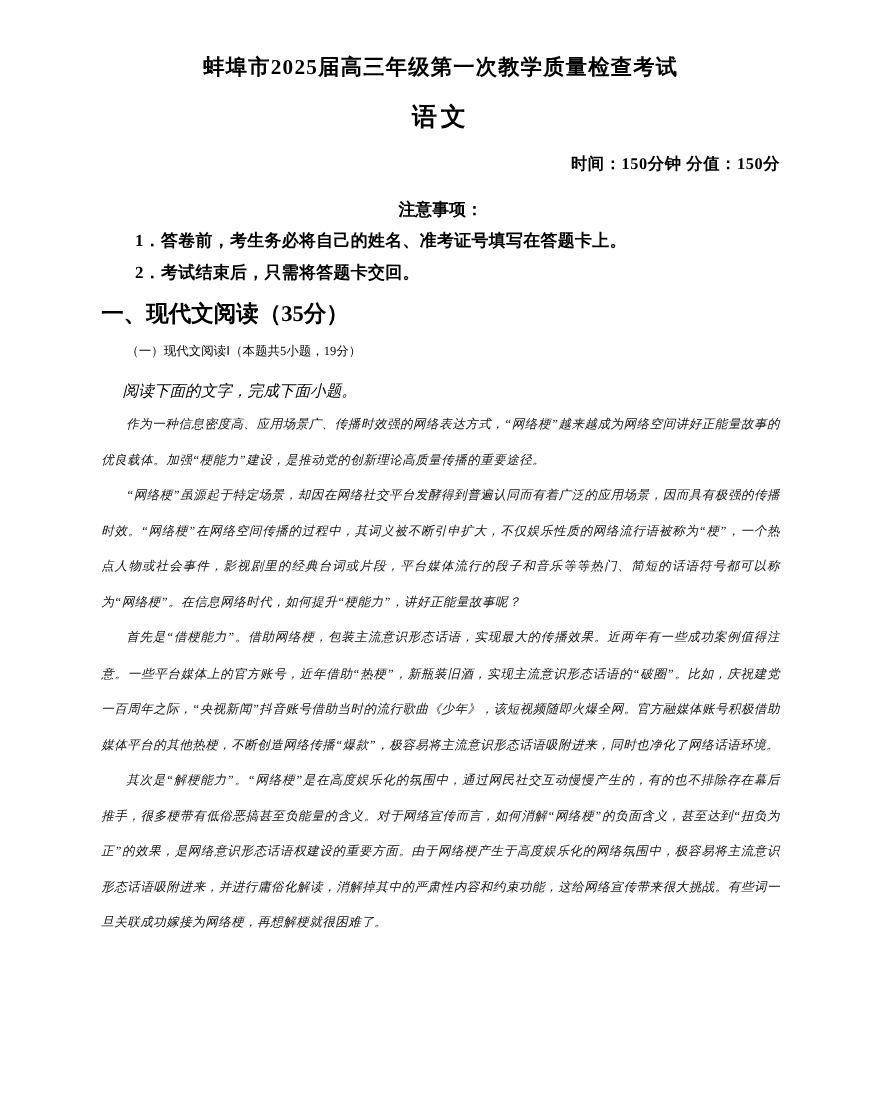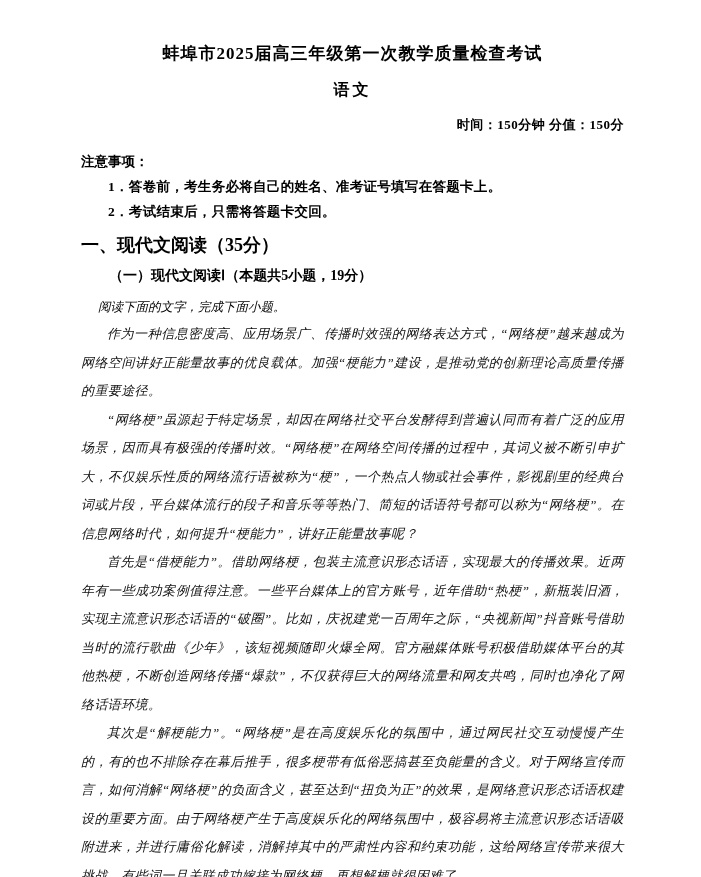--- a/index.html
+++ b/index.html
@@ -18,74 +18,75 @@
   .exam-title {
     text-align: center;
     font-size: 17px;
     font-weight: bold;
     margin: 8px 0 0 0;
     letter-spacing: 1px;
     font-family: "Liberation Serif", serif;
   }
   .subject-title {
     text-align: center;
-    font-size: 16px;
+    font-size: 20px;
     font-weight: bold;
     margin: 15px 0 0 0;
     letter-spacing: 3px;
   }
   .exam-meta {
     text-align: right;
     font-size: 13px;
     font-weight: bold;
     margin-top: 15px;
     letter-spacing: 0.5px;
   }
   .notice-heading {
     font-size: 13.5px;
     font-weight: bold;
     margin: 15px 0 0 0;
     line-height: 25px;
+    text-align: center;
   }
   .notice-item {
     font-size: 13.5px;
     font-weight: bold;
     line-height: 25px;
     margin: 0;
     text-indent: 2em;
     text-align: justify;
     letter-spacing: 0.3px;
   }
   .section-heading {
     font-size: 18px;
     font-weight: bold;
     margin: 9px 0 0 0;
     line-height: 25px;
   }
   .subsection-heading {
-    font-size: 14px;
-    font-weight: bold;
+    font-size: 10px;
+    font-weight: normal;
     margin: 5px 0 0 0;
     line-height: 25px;
     text-indent: 2em;
   }
   .reading-instruction {
     font-size: 12.5px;
     font-style: italic;
     margin: 8px 0 0 17px;
     line-height: 22px;
   }
   .material-label {
     font-size: 12.5px;
     font-style: italic;
     margin: 3px 0 0 0;
     line-height: 22px;
   }
   .body-paragraph {
-    font-size: 13px;
+    font-size: 10px;
     font-style: italic;
     line-height: 28.5px;
     margin: 0;
     text-indent: 2em;
     text-align: justify;
     letter-spacing: 0.4px;
     color: #111111;
   }
   .body-block { margin-top: 2px; }
 </style>
@@ -104,17 +105,17 @@
     <p class="notice-item">2．考试结束后，只需将答题卡交回。</p>
   </div>
 
   <p class="section-heading">一、现代文阅读（35分）</p>
   <p class="subsection-heading">（一）现代文阅读Ⅰ（本题共5小题，19分）</p>
   <p class="reading-instruction">阅读下面的文字，完成下面小题。</p>
 
   <div class="body-block">
     <p class="body-paragraph">作为一种信息密度高、应用场景广、传播时效强的网络表达方式，“网络梗”越来越成为网络空间讲好正能量故事的优良载体。加强“梗能力”建设，是推动党的创新理论高质量传播的重要途径。</p>
     <p class="body-paragraph">“网络梗”虽源起于特定场景，却因在网络社交平台发酵得到普遍认同而有着广泛的应用场景，因而具有极强的传播时效。“网络梗”在网络空间传播的过程中，其词义被不断引申扩大，不仅娱乐性质的网络流行语被称为“梗”，一个热点人物或社会事件，影视剧里的经典台词或片段，平台媒体流行的段子和音乐等等热门、简短的话语符号都可以称为“网络梗”。在信息网络时代，如何提升“梗能力”，讲好正能量故事呢？</p>
-    <p class="body-paragraph">首先是“借梗能力”。借助网络梗，包装主流意识形态话语，实现最大的传播效果。近两年有一些成功案例值得注意。一些平台媒体上的官方账号，近年借助“热梗”，新瓶装旧酒，实现主流意识形态话语的“破圈”。比如，庆祝建党一百周年之际，“央视新闻”抖音账号借助当时的流行歌曲《少年》，该短视频随即火爆全网。官方融媒体账号积极借助媒体平台的其他热梗，不断创造网络传播“爆款”，不仅获得巨大的网络流量和网友共鸣，同时也净化了网络话语环境。</p>
+    <p class="body-paragraph">首先是“借梗能力”。借助网络梗，包装主流意识形态话语，实现最大的传播效果。近两年有一些成功案例值得注意。一些平台媒体上的官方账号，近年借助“热梗”，新瓶装旧酒，实现主流意识形态话语的“破圈”。比如，庆祝建党一百周年之际，“央视新闻”抖音账号借助当时的流行歌曲《少年》，该短视频随即火爆全网。官方融媒体账号积极借助媒体平台的其他热梗，不断创造网络传播“爆款”，极容易将主流意识形态话语吸附进来，同时也净化了网络话语环境。</p>
     <p class="body-paragraph">其次是“解梗能力”。“网络梗”是在高度娱乐化的氛围中，通过网民社交互动慢慢产生的，有的也不排除存在幕后推手，很多梗带有低俗恶搞甚至负能量的含义。对于网络宣传而言，如何消解“网络梗”的负面含义，甚至达到“扭负为正”的效果，是网络意识形态话语权建设的重要方面。由于网络梗产生于高度娱乐化的网络氛围中，极容易将主流意识形态话语吸附进来，并进行庸俗化解读，消解掉其中的严肃性内容和约束功能，这给网络宣传带来很大挑战。有些词一旦关联成功嫁接为网络梗，再想解梗就很困难了。</p>
   </div>
 
 </div>
 
 </body></html>

